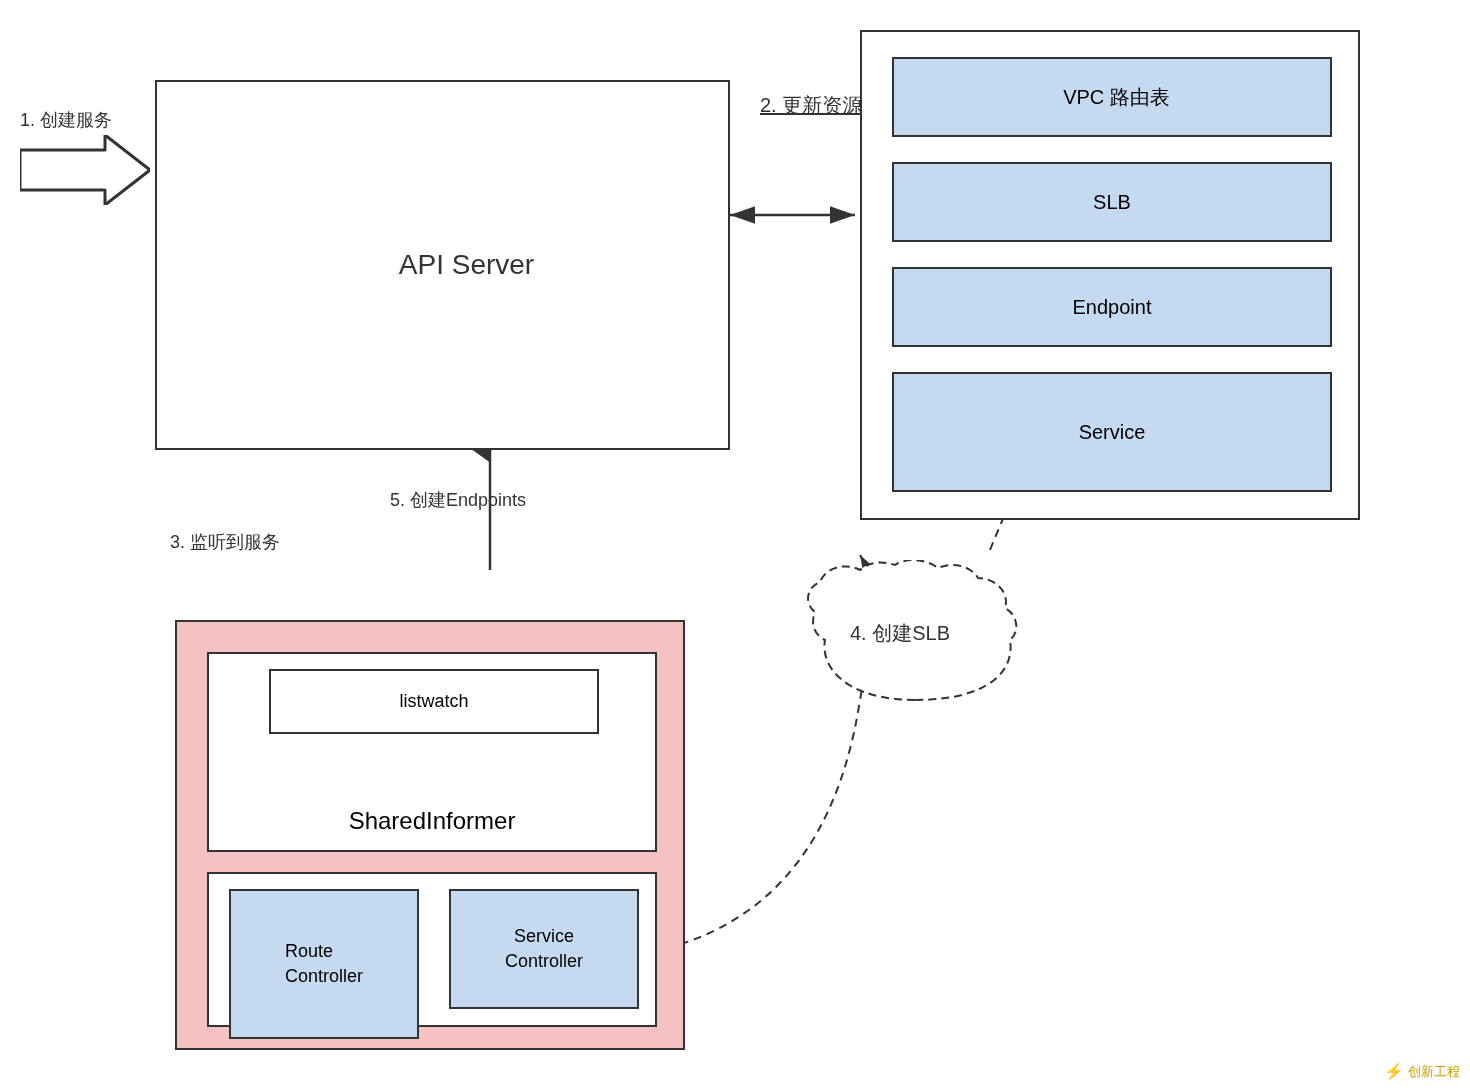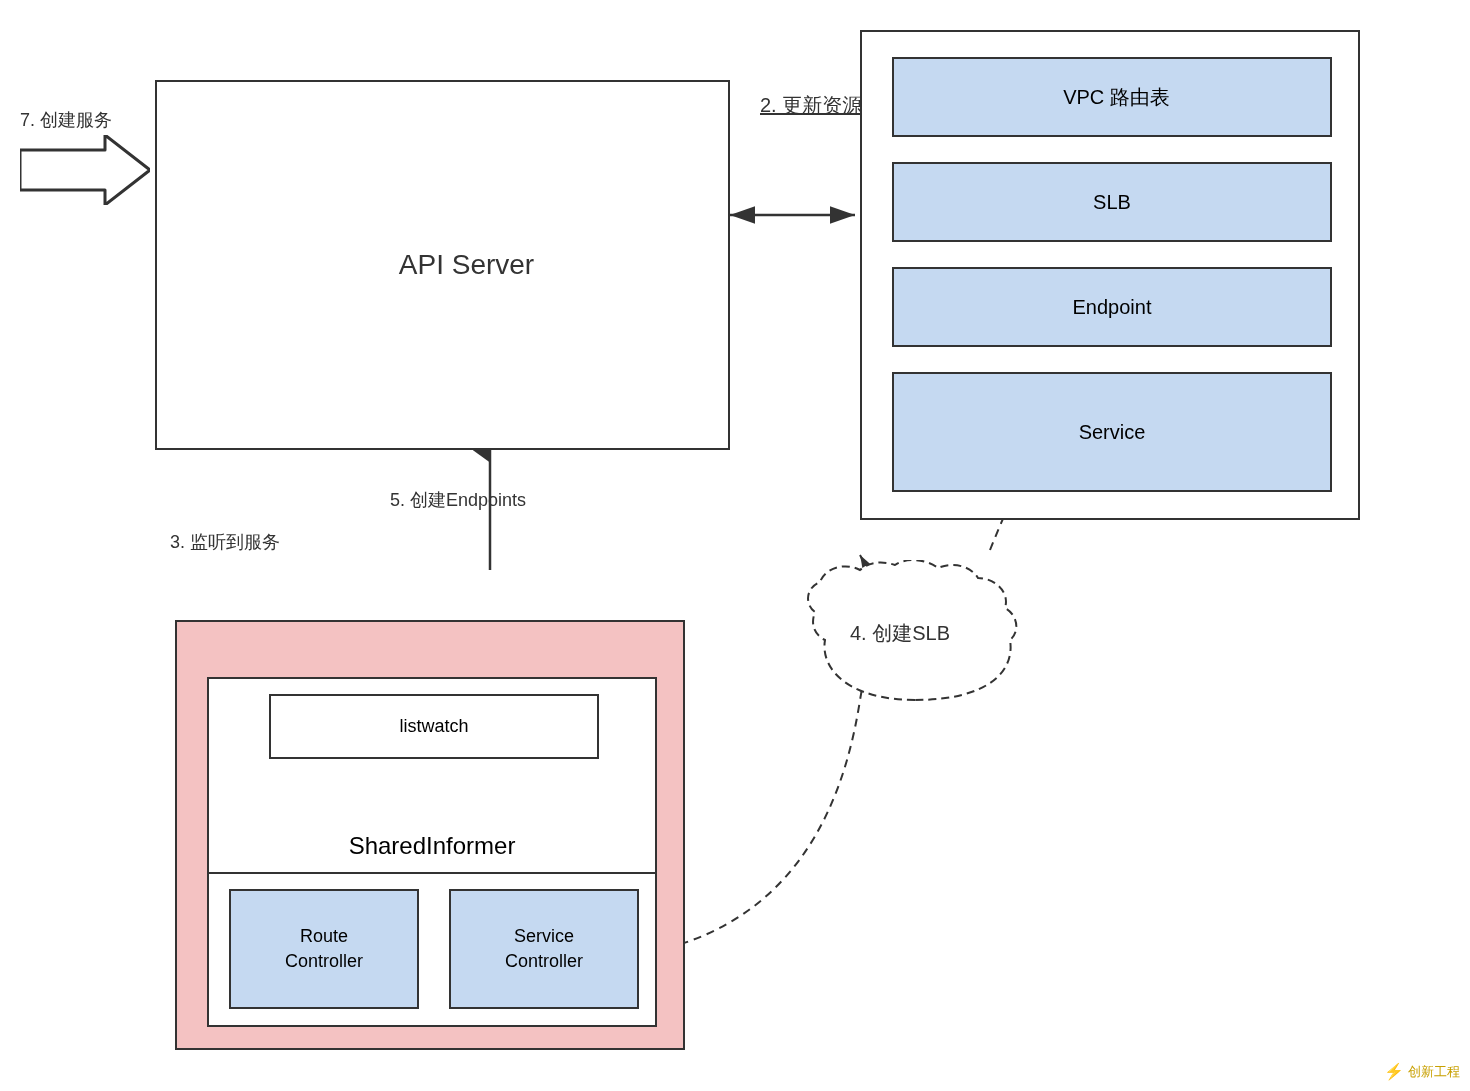--- a/index.html
+++ b/index.html
@@ -106,21 +106,21 @@
     <line x1="490" y1="570" x2="490" y2="450" stroke="#333" stroke-width="2.5" marker-end="url(#arrowhead-up)"></line>
 
     <line x1="400" y1="775" x2="400" y2="820" stroke="#333" stroke-width="2.5" marker-start="url(#arrowhead-double-left)" marker-end="url(#arrowhead-end)"></line>
 
     <path d="M 570 960 Q 820 960 860 700 Q 880 590 860 555" stroke="#333" stroke-width="2" fill="none" stroke-dasharray="8,6" marker-end="url(#arrowhead-end-dashed)"></path>
 
     <path d="M 990 550 Q 1050 400 1120 330" stroke="#333" stroke-width="2" fill="none" stroke-dasharray="8,6" marker-end="url(#arrowhead-end-dashed)"></path>
 
   </svg>
 
-  <div class="label" style="top: 108px; left: 20px;">7. 创建服务</div>
+  <div class="label" style="top: 108px; left: 20px;">1. 创建服务</div>
 
   <div style="position:absolute; top:135px; left:20px;">
     <svg width="130" height="70">
       <polygon points="0,15 85,15 85,0 130,35 85,70 85,55 0,55" fill="white" stroke="#333" stroke-width="3" stroke-linejoin="round"></polygon>
     </svg>
   </div>
 
   <div class="box" style="top:80px; left:155px; width:575px; height:370px;padding-left:24px;">
     <div class="box-text" style="top:50%; transform:translateY(-50%); font-size:28px;">API Server</div>
   </div>
@@ -146,31 +146,31 @@
     </div>
   </div>
 
   <div class="label" style="top:530px; left:170px; font-size:18px;">3. 监听到服务</div>
 
   <div class="label" style="top:488px; left:390px; font-size:18px;">5. 创建Endpoints</div>
 
 
   <div class="box box-pink" style="top:620px; left:175px; width:510px; height:430px;">
 
-    <div class="box-inner-white" style="position:absolute; top:30px; left:30px; width:450px; height:200px;margin-top:25px;">
+    <div class="box-inner-white" style="position:absolute; top:30px; left:30px; width:450px; height:200px;">
 
       <div class="box-inner-white" style="position:absolute; top:15px; left:60px; width:330px; height:65px; display:flex; align-items:center; justify-content:center;">
         <span style="font-size:18px;">listwatch</span>
       </div>
       <div style="position:absolute; bottom:15px; left:0; width:100%; text-align:center; font-size:24px;">SharedInformer</div>
     </div>
 
     <div class="box-inner-white" style="position:absolute; top:250px; left:30px; width:450px; height:155px;">
 
-      <div class="box-blue-light" style="position:absolute; top:15px; left:20px; width:190px; height:120px; display:flex; align-items:center; justify-content:center; text-align:center;">
+      <div class="box-blue-light" style="position:absolute; top:15px; left:20px; width:190px; height:150px; display:flex; align-items:center; justify-content:center; ">
         <span style="font-size:18px; line-height:1.4;">Route<br>Controller</span>
       </div>
 
       <div class="box-blue-light" style="position:absolute; top:15px; left:240px; width:190px; height:120px; display:flex; align-items:center; justify-content:center; text-align:center;">
         <span style="font-size:18px; line-height:1.4;">Service<br>Controller</span>
       </div>
     </div>
 
   </div>
 

